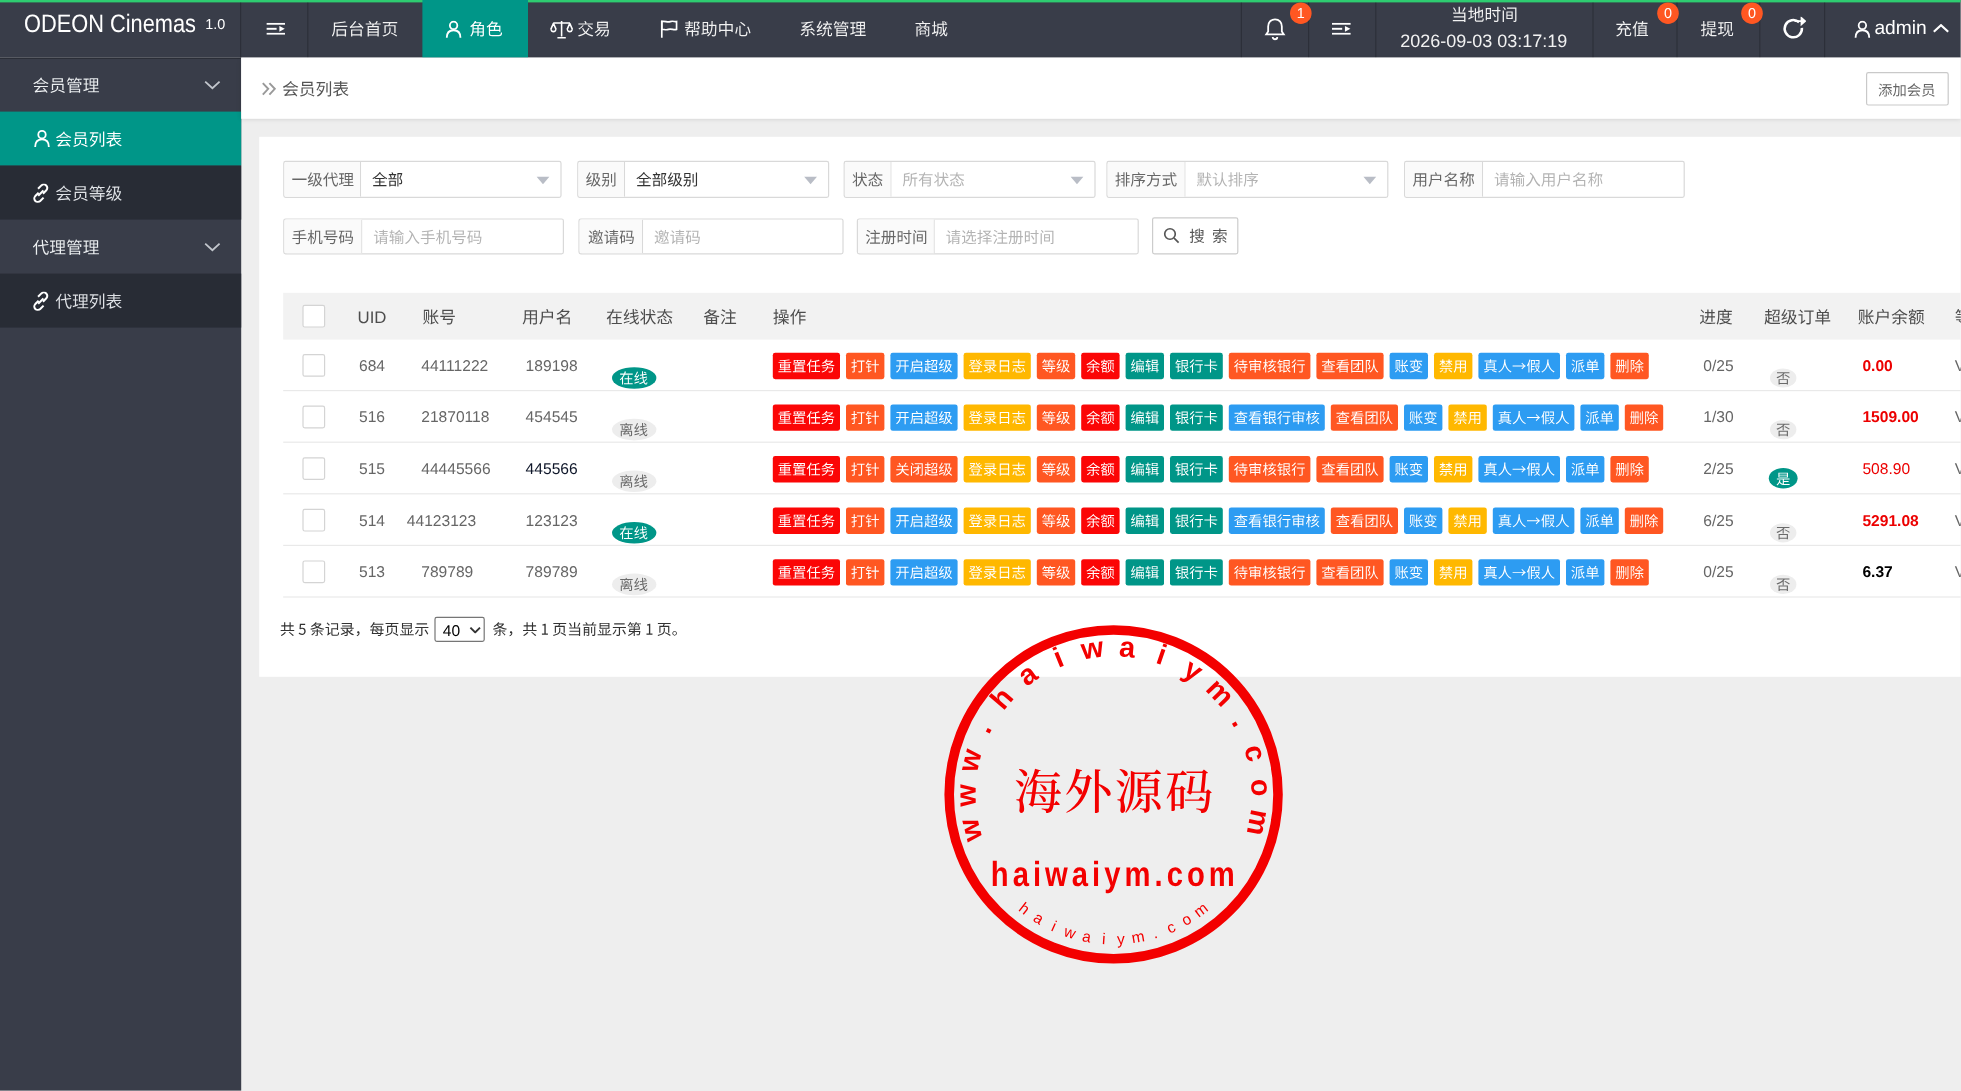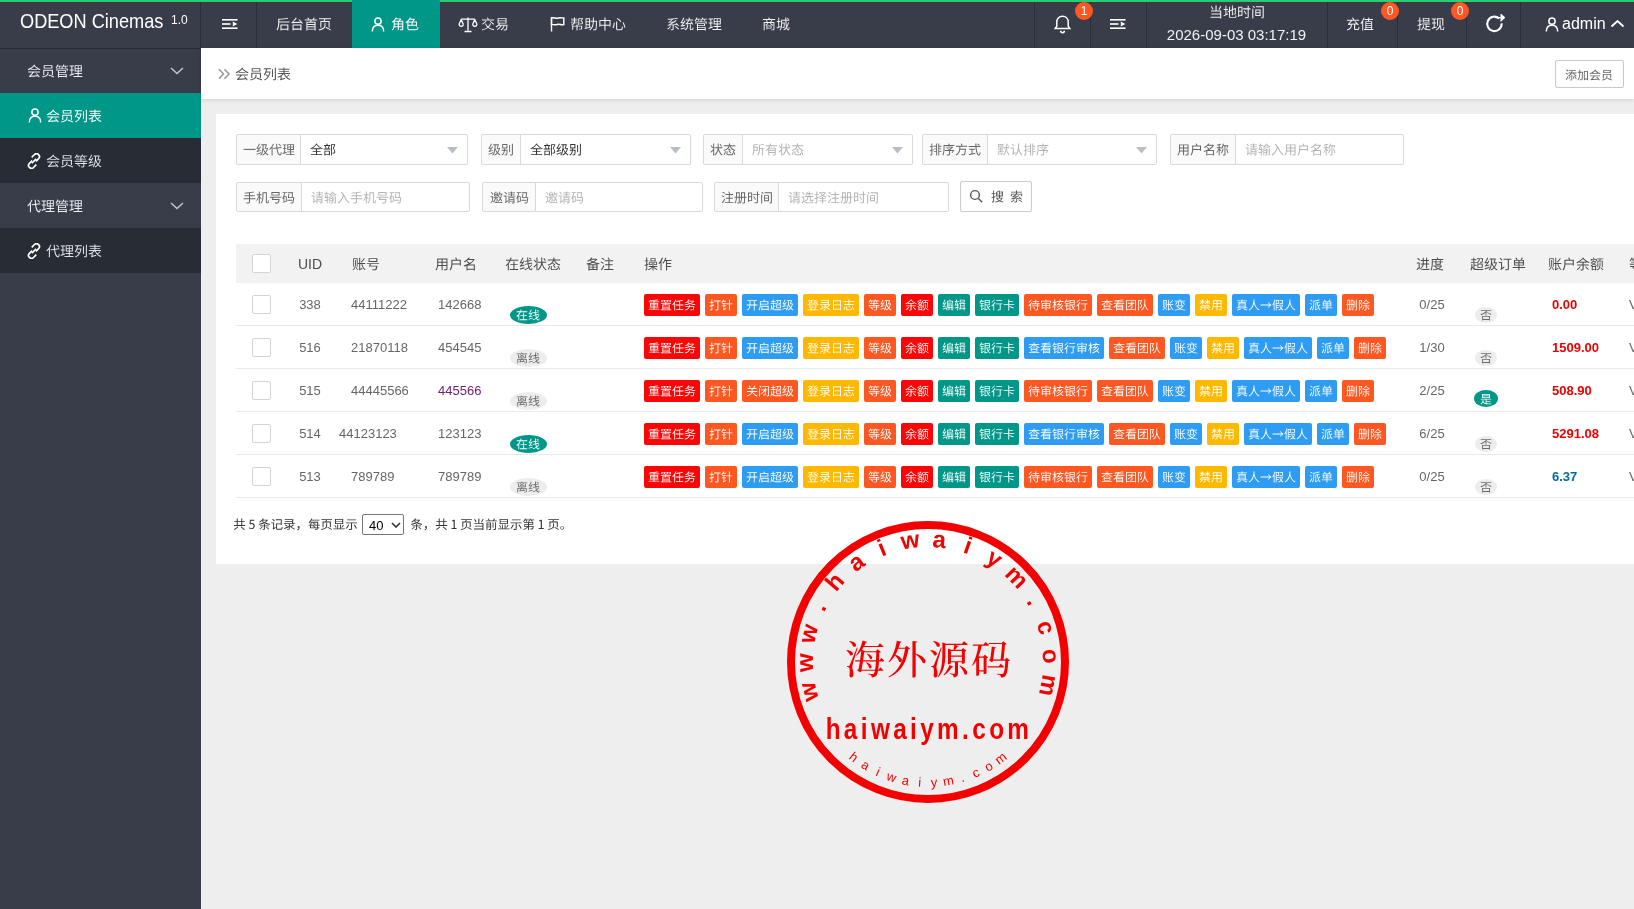--- a/index.html
+++ b/index.html
@@ -497,23 +497,23 @@
       <use href="#g50" x="1000"></use>
       <use href="#g78" x="2000"></use>
       <use href="#g79" x="3000"></use>
     </svg></div>
 <div style="position:absolute;left:1629.0px;top:257.0px;line-height:0"><svg width="28.0" height="14.8" viewBox="0 -880 2000 1060" fill="#4d4d4d">
       <use href="#g30"></use>
       <use href="#g31" x="1000"></use>
     </svg></div>
 <div style="position:absolute;left:236px;top:325px;width:1398px;height:1px;background:#e9e9e9"></div>
 <div style="position:absolute;left:252px;top:295px;width:19px;height:19px;background:#fff;border:1px solid #d4d4d4;border-radius:2px"></div>
-<div style="position:absolute;left:285px;top:297px;width:50px;text-align:center;font-size:13px;color:#666">338</div>
+<div style="position:absolute;left:285px;top:297px;width:50px;text-align:center;font-size:13px;color:#666">684</div>
 <div style="position:absolute;left:351px;top:297px;font-size:13px;color:#666">44111222</div>
-<div style="position:absolute;left:438px;top:297px;font-size:13px;color:#666">142668</div>
+<div style="position:absolute;left:438px;top:297px;font-size:13px;color:#666">189198</div>
 <div style="position:absolute;left:509.5px;top:306px;width:37px;height:18px;border-radius:50%;background:#009688"></div>
 <div style="position:absolute;left:516.0px;top:309.0px;line-height:0"><svg width="24.0" height="12.7" viewBox="0 -880 2000 1060" fill="#fff">
       <use href="#g68"></use>
       <use href="#g69" x="1000"></use>
     </svg></div>
 <div style="position:absolute;left:644px;top:294px;display:flex">
     <div style="height:22px;background:#fb0606;border-radius:2px;padding:0 4px;margin-right:5px;line-height:0">
       <div style="margin-top:5px"><svg width="48.0" height="12.7" viewBox="0 -880 4000 1060" fill="#fff">
           <use href="#g80"></use>
           <use href="#g81" x="1000"></use>
@@ -748,21 +748,21 @@
 <div style="position:absolute;left:1475px;top:350px;width:22px;height:16px;border-radius:50%;background:#ededed"></div>
 <div style="position:absolute;left:1480.0px;top:352.0px;line-height:0"><svg width="12.0" height="12.7" viewBox="0 -880 1000 1060" fill="#6a6a6a">
       <use href="#g113"></use>
     </svg></div>
 <div style="position:absolute;left:1552px;top:340px;font-size:13px;font-weight:bold;color:#ec0000">1509.00</div>
 <div style="position:absolute;left:1629px;top:340px;font-size:13px;color:#666">VIP1</div>
 <div style="position:absolute;left:236px;top:411px;width:1398px;height:1px;background:#e9e9e9"></div>
 <div style="position:absolute;left:252px;top:381px;width:19px;height:19px;background:#fff;border:1px solid #d4d4d4;border-radius:2px"></div>
 <div style="position:absolute;left:285px;top:383px;width:50px;text-align:center;font-size:13px;color:#666">515</div>
 <div style="position:absolute;left:351px;top:383px;font-size:13px;color:#666">44445566</div>
-<div style="position:absolute;left:438px;top:383px;font-size:13px;color:#701a75">445566</div>
+<div style="position:absolute;left:438px;top:383px;font-size:13px;color:#0f172a">445566</div>
 <div style="position:absolute;left:509.5px;top:392px;width:37px;height:18px;border-radius:50%;background:#ededed"></div>
 <div style="position:absolute;left:516.0px;top:395.0px;line-height:0"><svg width="24.0" height="12.7" viewBox="0 -880 2000 1060" fill="#6a6a6a">
       <use href="#g114"></use>
       <use href="#g69" x="1000"></use>
     </svg></div>
 <div style="position:absolute;left:644px;top:380px;display:flex">
     <div style="height:22px;background:#fb0606;border-radius:2px;padding:0 4px;margin-right:5px;line-height:0">
       <div style="margin-top:5px"><svg width="48.0" height="12.7" viewBox="0 -880 4000 1060" fill="#fff">
           <use href="#g80"></use>
           <use href="#g81" x="1000"></use>
@@ -866,21 +866,21 @@
           <use href="#g111"></use>
           <use href="#g112" x="1000"></use>
         </svg></div>
     </div>
   </div>
 <div style="position:absolute;left:1402px;top:383px;width:60px;text-align:center;font-size:13px;color:#666">2/25</div>
 <div style="position:absolute;left:1474px;top:390px;width:24px;height:17px;border-radius:50%;background:#009688"></div>
 <div style="position:absolute;left:1480.0px;top:392.5px;line-height:0"><svg width="12.0" height="12.7" viewBox="0 -880 1000 1060" fill="#fff">
       <use href="#g117"></use>
     </svg></div>
-<div style="position:absolute;left:1552px;top:383px;font-size:13px;font-weight:bold;color:#ec0000">508.90</div>
+<div style="position:absolute;left:1552px;top:383px;font-size:13px;font-weight:normal;color:#ec0000">508.90</div>
 <div style="position:absolute;left:1629px;top:383px;font-size:13px;color:#666">VIP1</div>
 <div style="position:absolute;left:236px;top:454px;width:1398px;height:1px;background:#e9e9e9"></div>
 <div style="position:absolute;left:252px;top:424px;width:19px;height:19px;background:#fff;border:1px solid #d4d4d4;border-radius:2px"></div>
 <div style="position:absolute;left:285px;top:426px;width:50px;text-align:center;font-size:13px;color:#666">514</div>
 <div style="position:absolute;left:339px;top:426px;font-size:13px;color:#666">44123123</div>
 <div style="position:absolute;left:438px;top:426px;font-size:13px;color:#666">123123</div>
 <div style="position:absolute;left:509.5px;top:435px;width:37px;height:18px;border-radius:50%;background:#009688"></div>
 <div style="position:absolute;left:516.0px;top:438.0px;line-height:0"><svg width="24.0" height="12.7" viewBox="0 -880 2000 1060" fill="#fff">
       <use href="#g68"></use>
       <use href="#g69" x="1000"></use>
@@ -1115,21 +1115,21 @@
           <use href="#g111"></use>
           <use href="#g112" x="1000"></use>
         </svg></div>
     </div>
   </div>
 <div style="position:absolute;left:1402px;top:469px;width:60px;text-align:center;font-size:13px;color:#666">0/25</div>
 <div style="position:absolute;left:1475px;top:479px;width:22px;height:16px;border-radius:50%;background:#ededed"></div>
 <div style="position:absolute;left:1480.0px;top:481.0px;line-height:0"><svg width="12.0" height="12.7" viewBox="0 -880 1000 1060" fill="#6a6a6a">
       <use href="#g113"></use>
     </svg></div>
-<div style="position:absolute;left:1552px;top:469px;font-size:13px;font-weight:bold;color:#0369a1">6.37</div>
+<div style="position:absolute;left:1552px;top:469px;font-size:13px;font-weight:bold;color:#000000">6.37</div>
 <div style="position:absolute;left:1629px;top:469px;font-size:13px;color:#666">VIP1</div>
 <div style="position:absolute;left:233.0px;top:517.8px;line-height:0"><svg width="125.0" height="13.2" viewBox="0 -880 10003 1060" fill="#333">
       <use href="#g118"></use>
       <use href="#g119" x="1224"></use>
       <use href="#g120" x="2003"></use>
       <use href="#g121" x="3003"></use>
       <use href="#g89" x="4003"></use>
       <use href="#g122" x="5003"></use>
       <use href="#g123" x="6003"></use>
       <use href="#g3" x="7003"></use>

